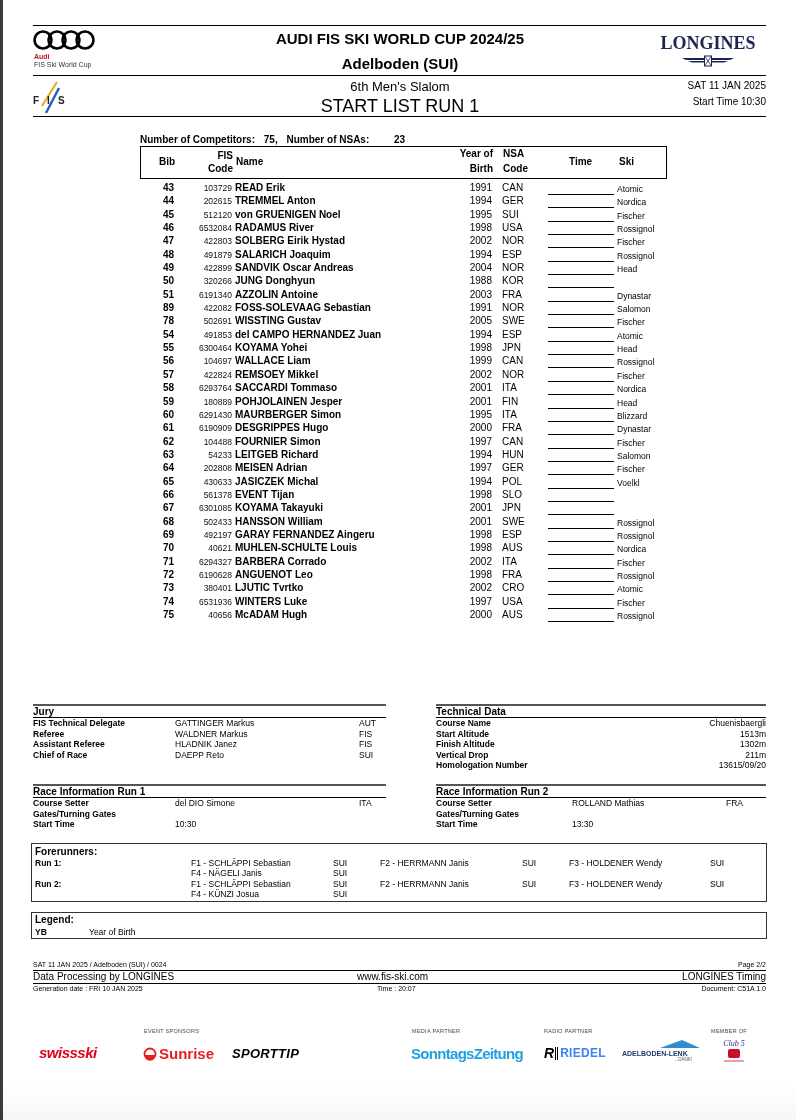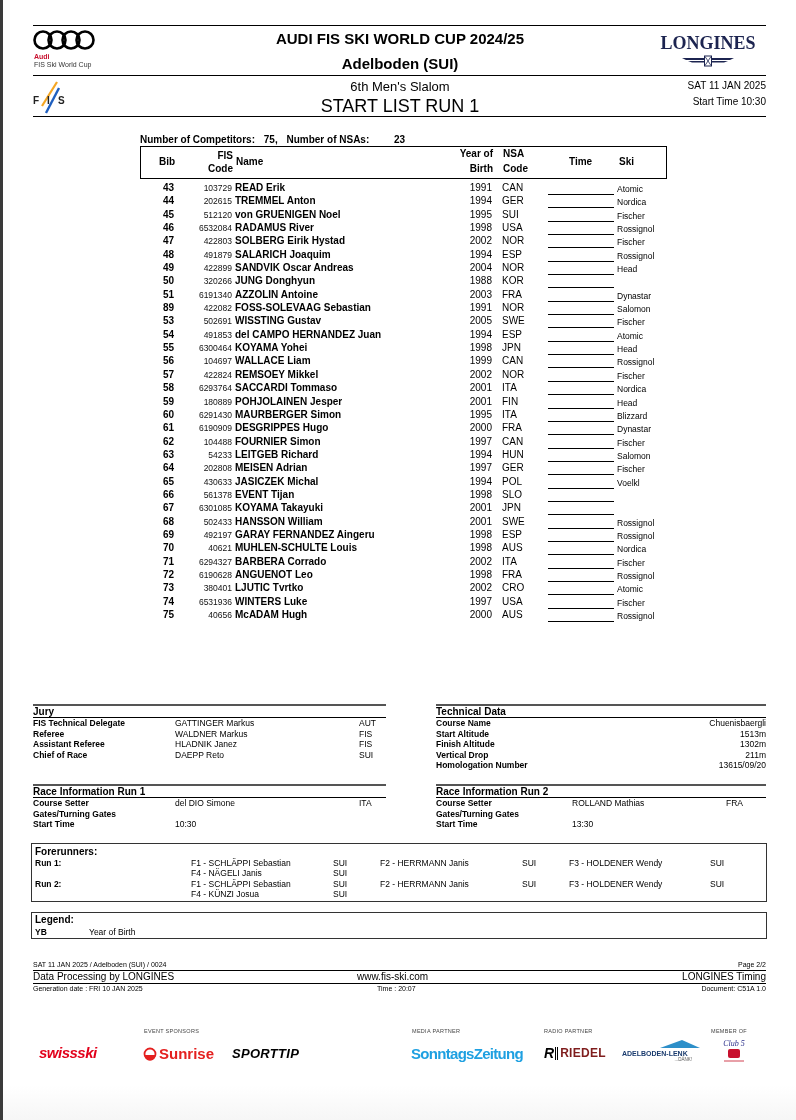--- a/index.html
+++ b/index.html
@@ -202,21 +202,21 @@
     <div class="row">
       <div class="bib">89</div>
       <div class="fis">422082</div>
       <div class="name">FOSS-SOLEVAAG Sebastian</div>
       <div class="yob">1991</div>
       <div class="nsa">NOR</div>
       <div class="ski">Salomon</div>
       <div class="line"></div>
     </div>
     <div class="row">
-      <div class="bib">53</div>
+      <div class="bib">78</div>
       <div class="fis">502691</div>
       <div class="name">WISSTING Gustav</div>
       <div class="yob">2005</div>
       <div class="nsa">SWE</div>
       <div class="ski">Fischer</div>
       <div class="line"></div>
     </div>
     <div class="row">
       <div class="bib">54</div>
       <div class="fis">491853</div>
@@ -546,21 +546,21 @@
 </div>
 
 <div class="abs" style="left:232px; top:1046px; font-size:13px; font-weight:bold; font-style:italic; color:#000; letter-spacing:0.3px;">SPORTTIP</div>
 
 <div class="abs" style="left:411px; top:1045px; font-size:15px; font-weight:bold; color:#1ea0e1; letter-spacing:-0.7px;">SonntagsZeitung</div>
 
 <div class="abs" style="left:544px; top:1045px; display:flex; align-items:center;">
   <span style="font-size:14px; font-weight:bold; font-style:italic; color:#000;">R</span>
   <span style="display:inline-block; width:1px; height:13px; background:#000; margin:0 1px;"></span>
   <span style="display:inline-block; width:1px; height:13px; background:#000; margin:0 2px 0 0;"></span>
-  <span style="font-size:12px; font-weight:bold; color:#7f1d1d; letter-spacing:0.3px;">RIEDEL</span>
+  <span style="font-size:12px; font-weight:bold; color:#3b82f6; letter-spacing:0.3px;">RIEDEL</span>
 </div>
 
 <div class="abs" style="left:622px; top:1046px; width:80px;">
   <svg width="40" height="8" viewBox="0 0 40 8" style="position:absolute; left:38px; top:-6px;">
     <path d="M0 8 L22 0 L40 8 Z" fill="#2d8fc9"></path>
   </svg>
   <div style="font-size:7px; font-weight:bold; color:#1a3b6e; margin-top:4px;">ADELBODEN-LENK</div>
   <div style="font-size:4.5px; color:#555; text-align:right; width:70px;">...DÄNK!</div>
 </div>
 

